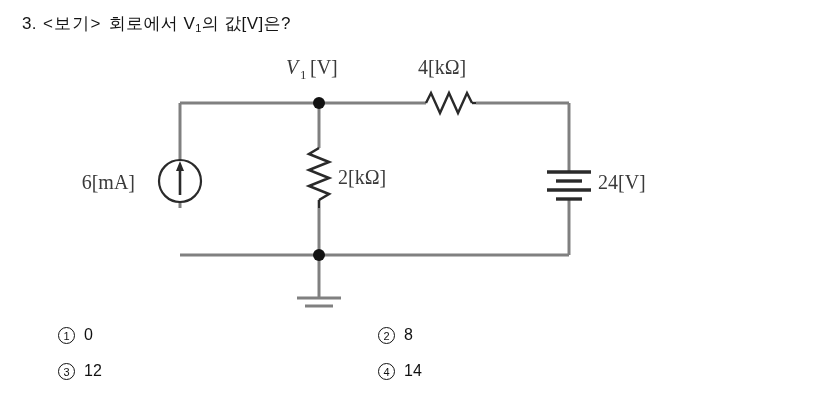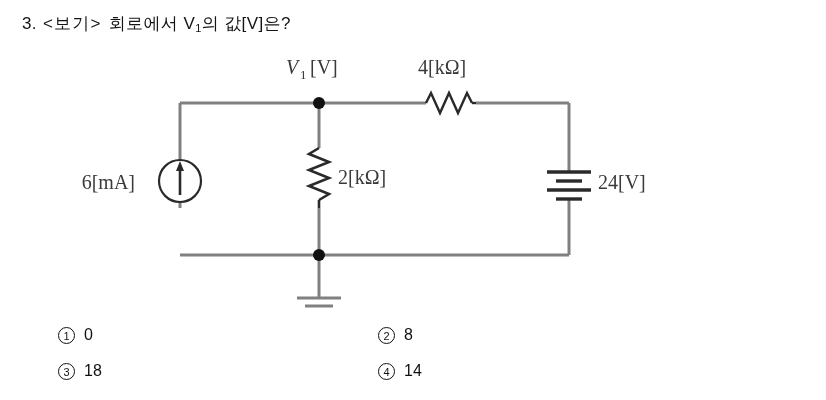--- a/index.html
+++ b/index.html
@@ -183,21 +183,21 @@
     <div class="ans ans-1">
       <span class="circ">1</span>
       <span class="val">0</span>
     </div>
     <div class="ans ans-2">
       <span class="circ">2</span>
       <span class="val">8</span>
     </div>
     <div class="ans ans-3">
       <span class="circ">3</span>
-      <span class="val">18</span>
+      <span class="val">12</span>
     </div>
     <div class="ans ans-4">
       <span class="circ">4</span>
       <span class="val">14</span>
     </div>
   </div>
 
 </div>
 
 </body></html>

